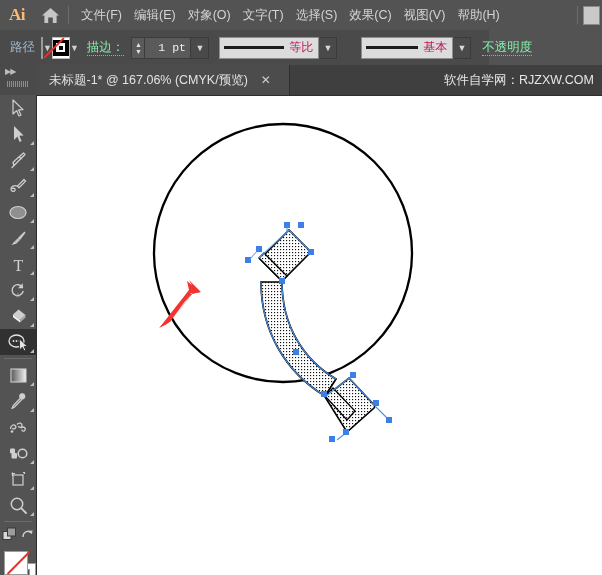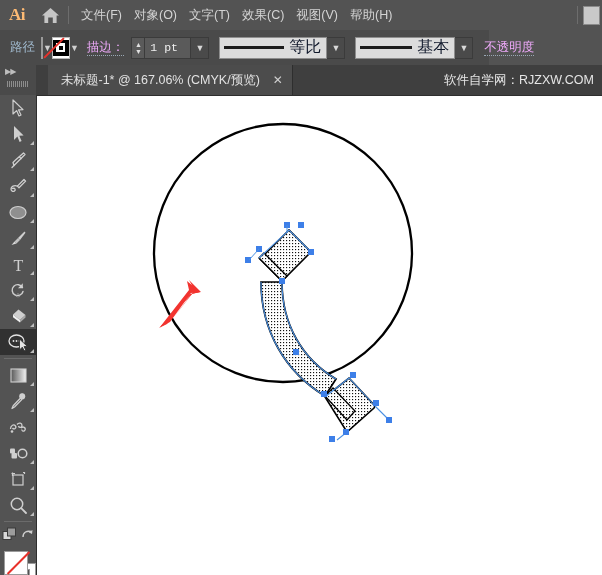--- a/index.html
+++ b/index.html
@@ -103,21 +103,21 @@
     background-repeat: no-repeat;
     background-position: 2px 3px;
   }
   .cb-label {
     color: #9fb8cc;
     font-size: 12.5px;
     margin-left: 7px;
     white-space: nowrap;
   }
   .cb-label.dotted {
-    color: #f0abfc;
+    color: #86efac;
     border-bottom: 1px dotted #9aa8b5;
     line-height: 15px;
   }
   .swatch-none {
     width: 22px; height: 22px;
     background: #ffffff;
     border: 1px solid #9a9a9a;
     position: relative;
     box-sizing: border-box;
   }
@@ -184,21 +184,21 @@
   .numfield {
     width: 47px; height: 22px;
     background: #5a5a5a;
     border: 1px solid #3b3b3b;
     box-sizing: border-box;
     color: #efefef;
     font-size: 11.5px;
     font-family: "Liberation Mono", "DejaVu Sans Mono", monospace;
     display: flex;
     align-items: center;
-    padding-left: 5px;
+    padding-left: 13px;
   }
   .chev-dark {
     width: 18px; height: 22px;
     background: #4a4a4a;
     border: 1px solid #3b3b3b;
     border-left: none;
     box-sizing: border-box;
     display: flex;
     align-items: center;
     justify-content: center;
@@ -214,22 +214,22 @@
     align-items: center;
     padding: 0 5px 0 4px;
     gap: 5px;
   }
   .profile-line {
     width: 60px; height: 3px;
     background: #1b1b1b;
   }
   .profile-line.short { width: 52px; }
   .profile-text {
-    color: #0f172a;
-    font-size: 16px;
+    color: #be185d;
+    font-size: 12px;
     white-space: nowrap;
   }
 
   
   .tabbar {
     position: absolute;
     left: 0; top: 65px;
     width: 602px; height: 30px;
     background: #3f3f3f;
     border-bottom: 1px solid #2e2e2e;
@@ -249,27 +249,27 @@
   }
   .pc-grip {
     position: absolute;
     left: 7px; top: 16px;
     width: 22px; height: 6px;
     background-image: repeating-linear-gradient(to right,
       #8d8d8d 0px, #8d8d8d 1px, transparent 1px, transparent 2px);
   }
   .doctab {
     position: absolute;
-    left: 48px; top: 0;
+    left: 36px; top: 0;
     height: 30px;
     background: #4c4c4c;
     border-right: 1px solid #2e2e2e;
     display: flex;
     align-items: center;
-    padding: 0 9px 0 13px;
+    padding: 0 18px 0 13px;
     box-sizing: border-box;
   }
   .doctab-title {
     color: #e2e2e2;
     font-size: 12.5px;
     white-space: nowrap;
   }
   .doctab-close {
     color: #cfcfcf;
     font-size: 12px;
@@ -377,22 +377,24 @@
   <div class="menubar">
     <div class="ai-logo">Ai</div>
     <div class="home-btn">
       <svg width="19" height="17" viewBox="0 0 19 17">
         <path d="M9.5 1 L18 8.5 L15.6 8.5 L15.6 16 L11.8 16 L11.8 10.6 L7.2 10.6 L7.2 16 L3.4 16 L3.4 8.5 L1 8.5 Z" fill="#c6c6c6"></path>
       </svg>
     </div>
     <div class="menu-sep"></div>
     <div class="menu-items">
       <div class="menu-item">文件(F)</div>
+      <div class="menu-item">编辑(E)</div>
       <div class="menu-item">对象(O)</div>
       <div class="menu-item">文字(T)</div>
+      <div class="menu-item">选择(S)</div>
       <div class="menu-item">效果(C)</div>
       <div class="menu-item">视图(V)</div>
       <div class="menu-item">帮助(H)</div>
     </div>
     <div class="menu-right-sep"></div>
     <div class="menu-right-box"></div>
   </div>
 
   <div class="controlbar">
     <div class="grip"></div>
@@ -422,21 +424,21 @@
     </div>
 
     <div style="display:flex;align-items:center;margin-left:10px">
       <div class="profile-box">
         <span class="profile-line"></span>
         <span class="profile-text">等比</span>
       </div>
       <div class="chev-dark">▼</div>
     </div>
 
-    <div style="display:flex;align-items:center;margin-left:10px">
+    <div style="display:flex;align-items:center;margin-left:24px">
       <div class="profile-box">
         <span class="profile-line short"></span>
         <span class="profile-text">基本</span>
       </div>
       <div class="chev-dark">▼</div>
     </div>
 
     <div class="cb-label dotted" style="margin-left:11px">不透明度</div>
   </div>
 

